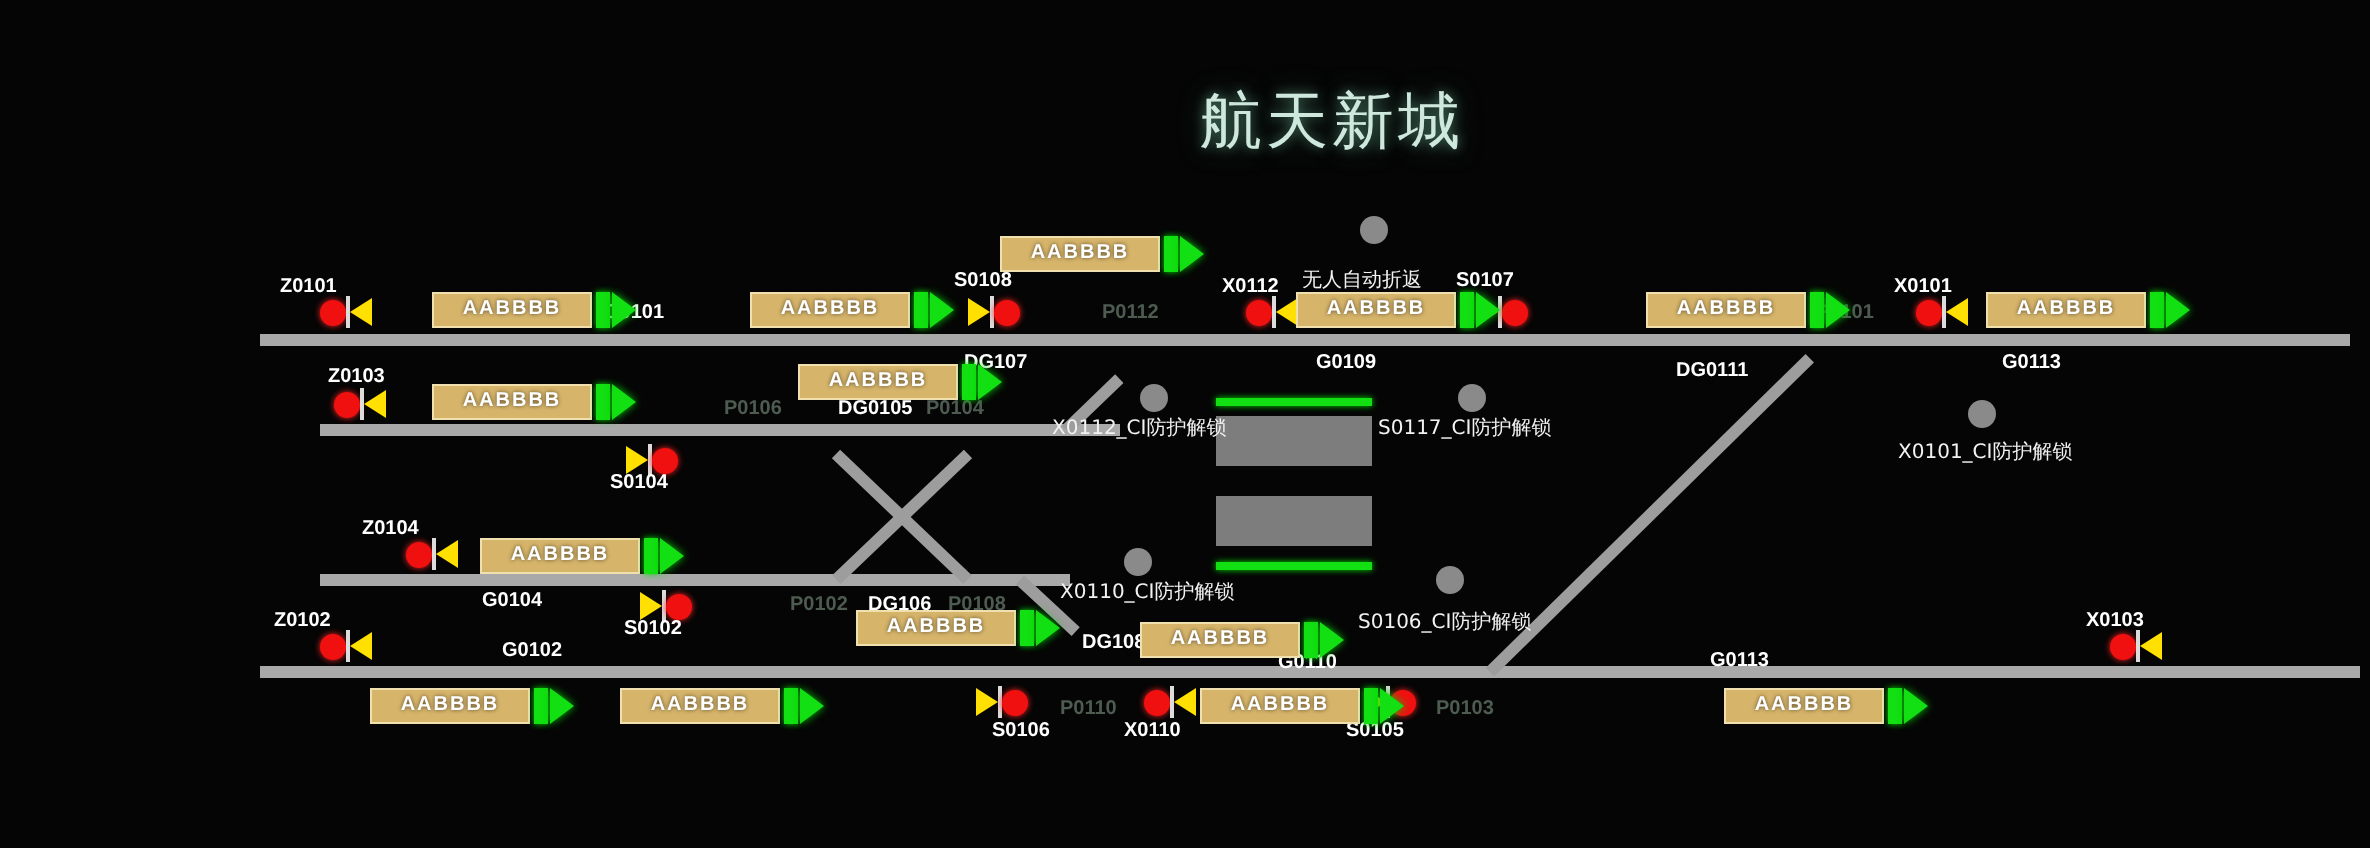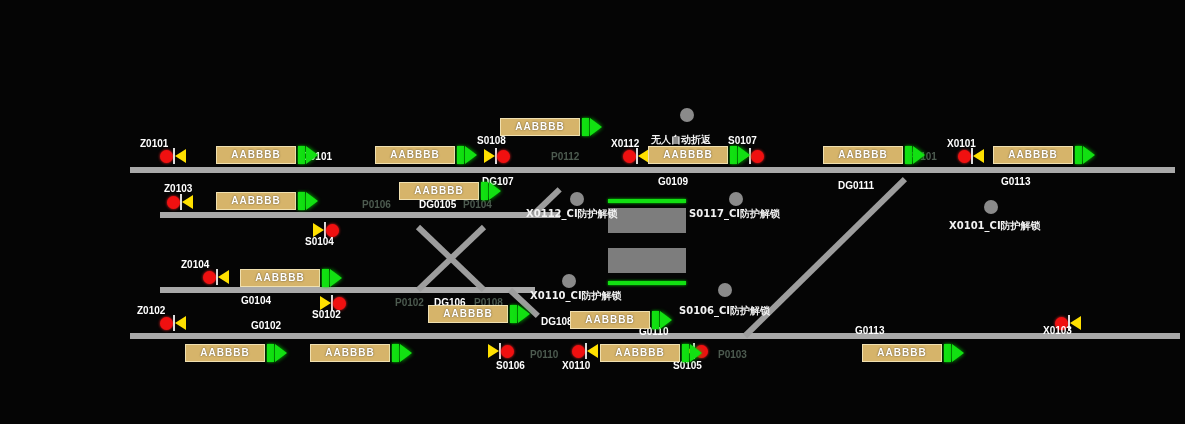--- a/index.html
+++ b/index.html
@@ -32,21 +32,21 @@
   
   .platform{position:absolute;background:#7d7d7d;}
   .greenline{position:absolute;height:4px;background:#12e012;box-shadow:0 0 3px #0d0;}
 
   
   .lbl{
     position:absolute;font-size:10px;color:#ffffff;white-space:nowrap;
     font-family:"Liberation Sans",sans-serif;font-weight:bold;
   }
   .lbl.dim{color:#4d5b50;font-weight:bold;}
-  .lbl.cn{font-family:"DejaVu Sans",sans-serif;font-weight:bold;font-size:10px;color:#f2f2f2;}
+  .lbl.cn{font-family:"DejaVu Sans",sans-serif;font-weight:normal;font-size:10px;color:#f2f2f2;}
 
   
   .sig{position:absolute;height:16px;display:flex;align-items:center;}
   .sig .dot{width:13px;height:13px;border-radius:50%;background:#f01010;box-shadow:0 0 3px #f22;}
   .sig .bar{width:2px;height:16px;background:#dcdcdc;}
   .sig .tri-l{
     width:0;height:0;border-top:7px solid transparent;border-bottom:7px solid transparent;
     border-right:11px solid #ffe000;
   }
   .sig .tri-r{
@@ -82,20 +82,21 @@
   .wm2{
     position:absolute;left:950px;top:392px;color:#b9b9b9;font-size:17px;
     font-family:"Liberation Sans",sans-serif;white-space:nowrap;
   }
 </style>
 </head>
 <body>
 
 <div id="stage">
 
+  <div class="title">航天新城</div>
 
   <div id="tracks-layer">
       <div class="track" style="left: 130px; top: 167px; width: 1045px;"></div>
       <div class="track" style="left: 160px; top: 212px; width: 400px;"></div>
       <div class="track" style="left: 160px; top: 287px; width: 375px;"></div>
       <div class="track" style="left: 130px; top: 333px; width: 1050px;"></div>
     </div>
   <div id="diag-layer">
       <div class="diag" style="left: 418px; top: 224px; width: 91.2414px; transform: rotate(43.6678deg);"></div>
       <div class="diag" style="left: 484px; top: 224px; width: 91.2414px; transform: rotate(136.332deg);"></div>
@@ -192,21 +193,21 @@
         <div class="dot"></div>
         <div class="bar"></div>
         <div class="tri-l"></div>
       </div>
       <div class="lbl" style="left: 137px; top: 305px;">Z0102</div>
       <div class="sig" style="left: 1055px; top: 315px;">
         <div class="dot"></div>
         <div class="bar"></div>
         <div class="tri-l"></div>
       </div>
-      <div class="lbl" style="left: 1043px; top: 305px; margin-top: 20px;">X0103</div>
+      <div class="lbl" style="left: 1043px; top: 305px;">X0103</div>
       <div class="sig" style="left: 488px; top: 343px;">
         <div class="tri-r"></div>
         <div class="bar"></div>
         <div class="dot"></div>
       </div>
       <div class="lbl" style="left: 496px; top: 360px;">S0106</div>
       <div class="sig" style="left: 572px; top: 343px;">
         <div class="dot"></div>
         <div class="bar"></div>
         <div class="tri-l"></div>

